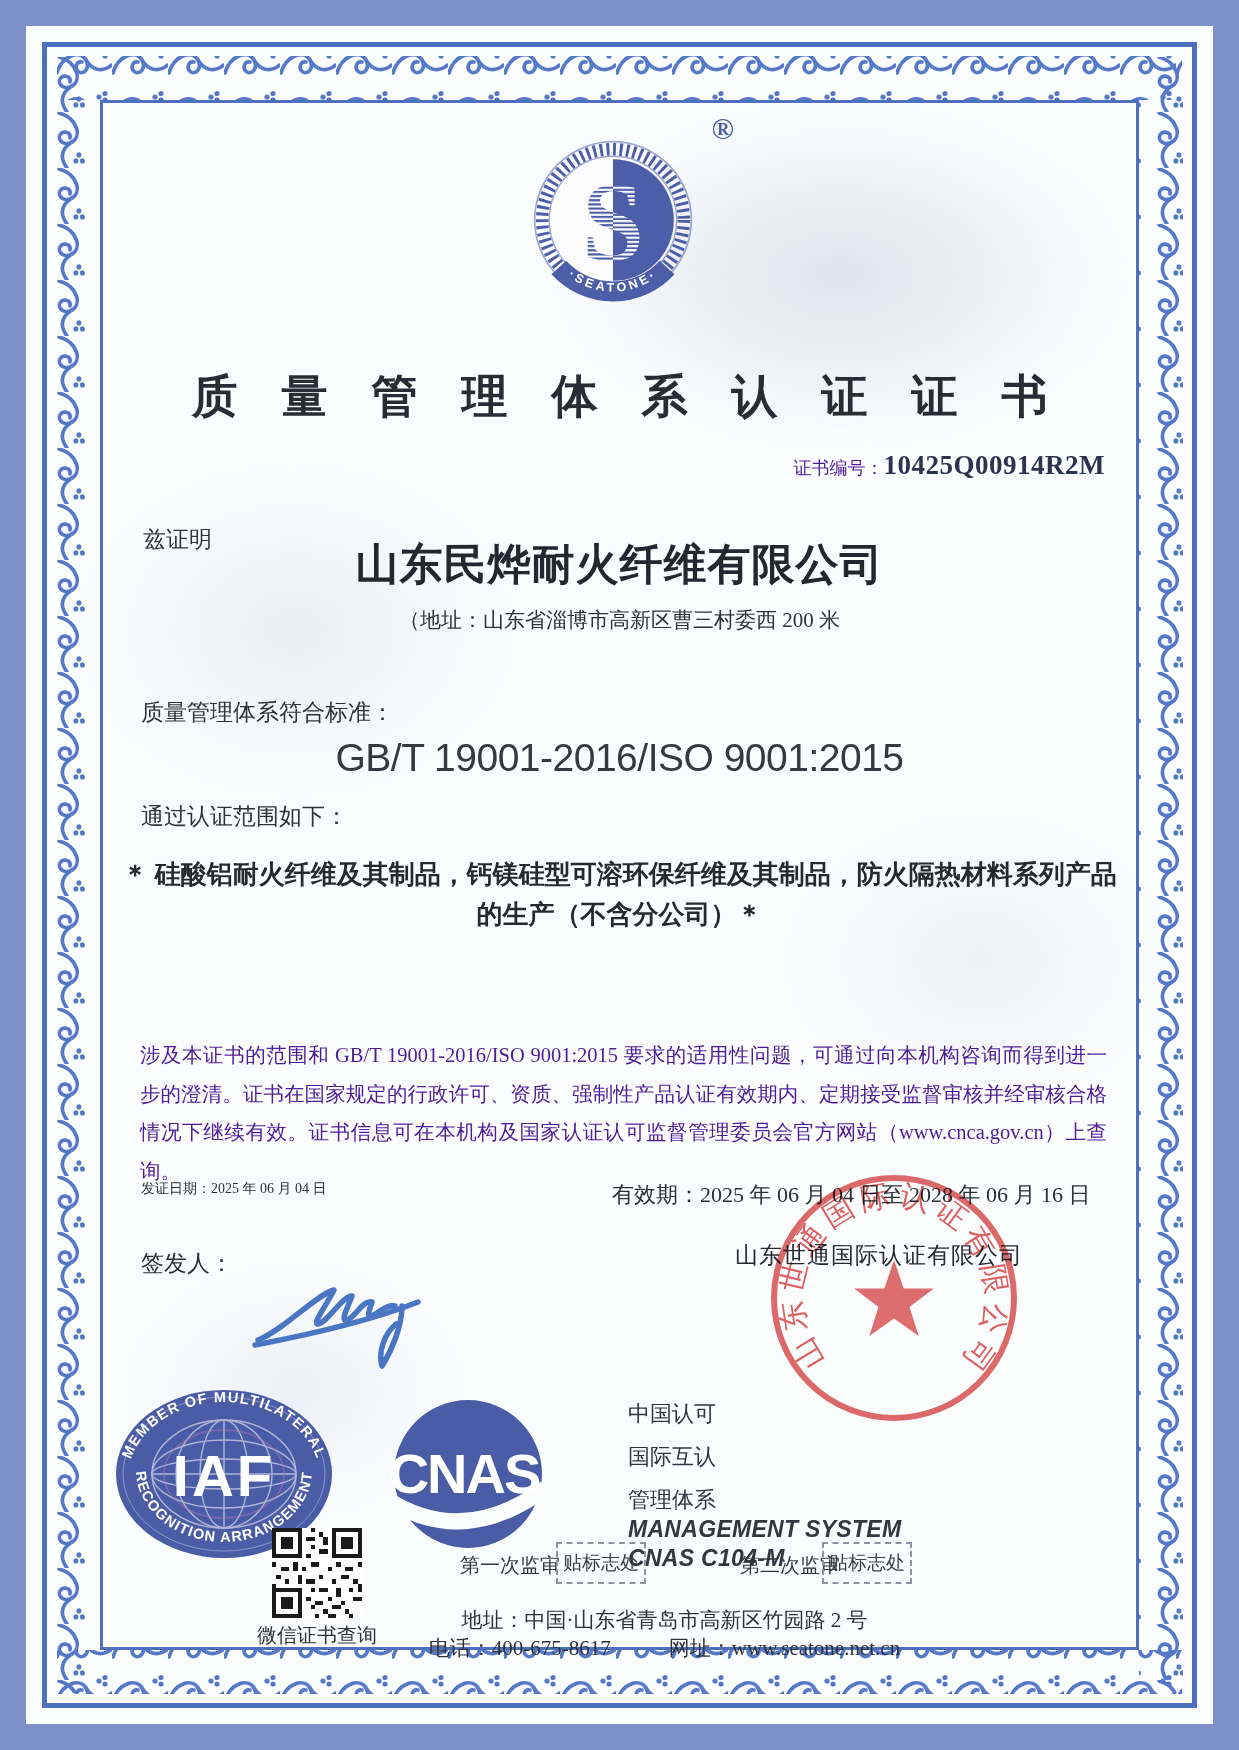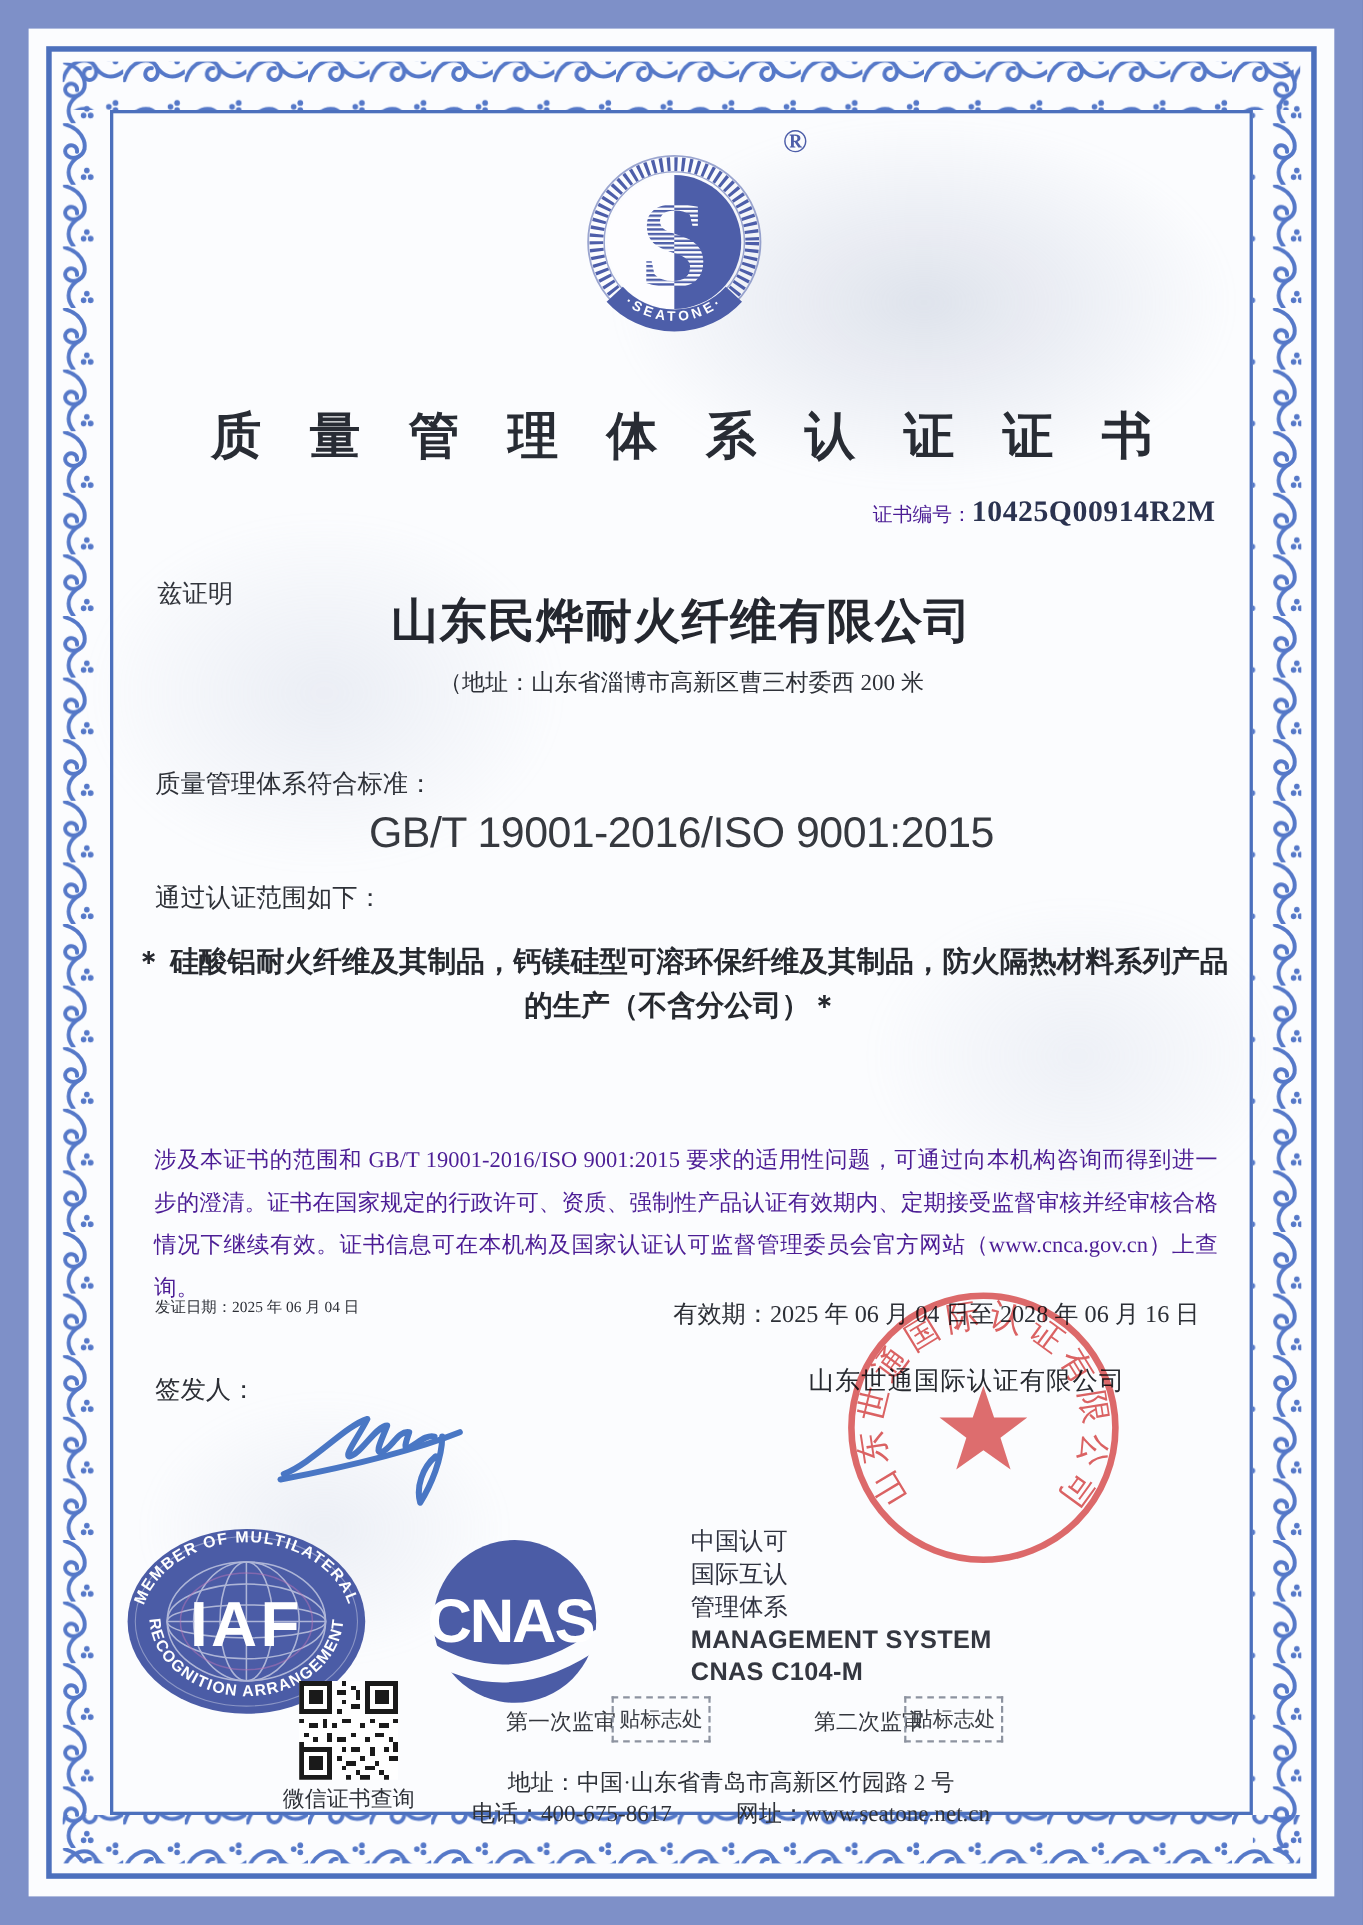--- a/index.html
+++ b/index.html
@@ -43,22 +43,22 @@
   .issue{position:absolute;left:141px;top:1180px;font-size:14px;white-space:nowrap;}
   .valid{position:absolute;left:612px;top:1180px;font-size:22px;white-space:nowrap;}
   .signer{position:absolute;left:141px;top:1248px;font-size:23px;}
   .issuer{position:absolute;left:735px;top:1240px;font-size:23px;letter-spacing:1px;color:#26292f;}
   .signature{position:absolute;left:250px;top:1262px;}
   .stamp{position:absolute;left:758px;top:1162px;mix-blend-mode:multiply;}
 
   .iaf{position:absolute;left:112px;top:1386px;}
   .cnas{position:absolute;left:366px;top:1396px;}
   .acc-text{position:absolute;left:628px;top:1386px;font-family:"Liberation Sans","DejaVu Sans",sans-serif;}
-  .acc-cn{font-size:22px;line-height:30px;color:#303340;}
-  .acc-en{font-size:23px;line-height:29px;font-weight:bold;color:#343740;letter-spacing:.3px;}
+  .acc-cn{font-size:22px;line-height:30px;color:#303340;margin-top:13px;}
+  .acc-en{font-size:23px;line-height:29px;font-weight:bold;color:#343740;letter-spacing:.3px;font-style:italic;}
 
   .qr{position:absolute;left:272px;top:1528px;}
   .qr-caption{position:absolute;left:254px;top:1622px;width:126px;text-align:center;font-size:20px;color:#2e3138;}
   .audit-label{position:absolute;top:1552px;font-size:20px;color:#33363d;white-space:nowrap;}
   .al1{left:460px;} .al2{left:740px;}
   .sticker-box{position:absolute;top:1542px;width:86px;height:38px;border:2px dashed #8d93a0;
                display:flex;align-items:center;justify-content:center;font-size:19px;color:#3a3d44;}
   .sb1{left:556px;} .sb2{left:822px;}
   .foot-line{position:absolute;left:90px;right:0;text-align:center;color:#2e3138;white-space:nowrap;}
   .note{top:1578px;font-size:21px;}

